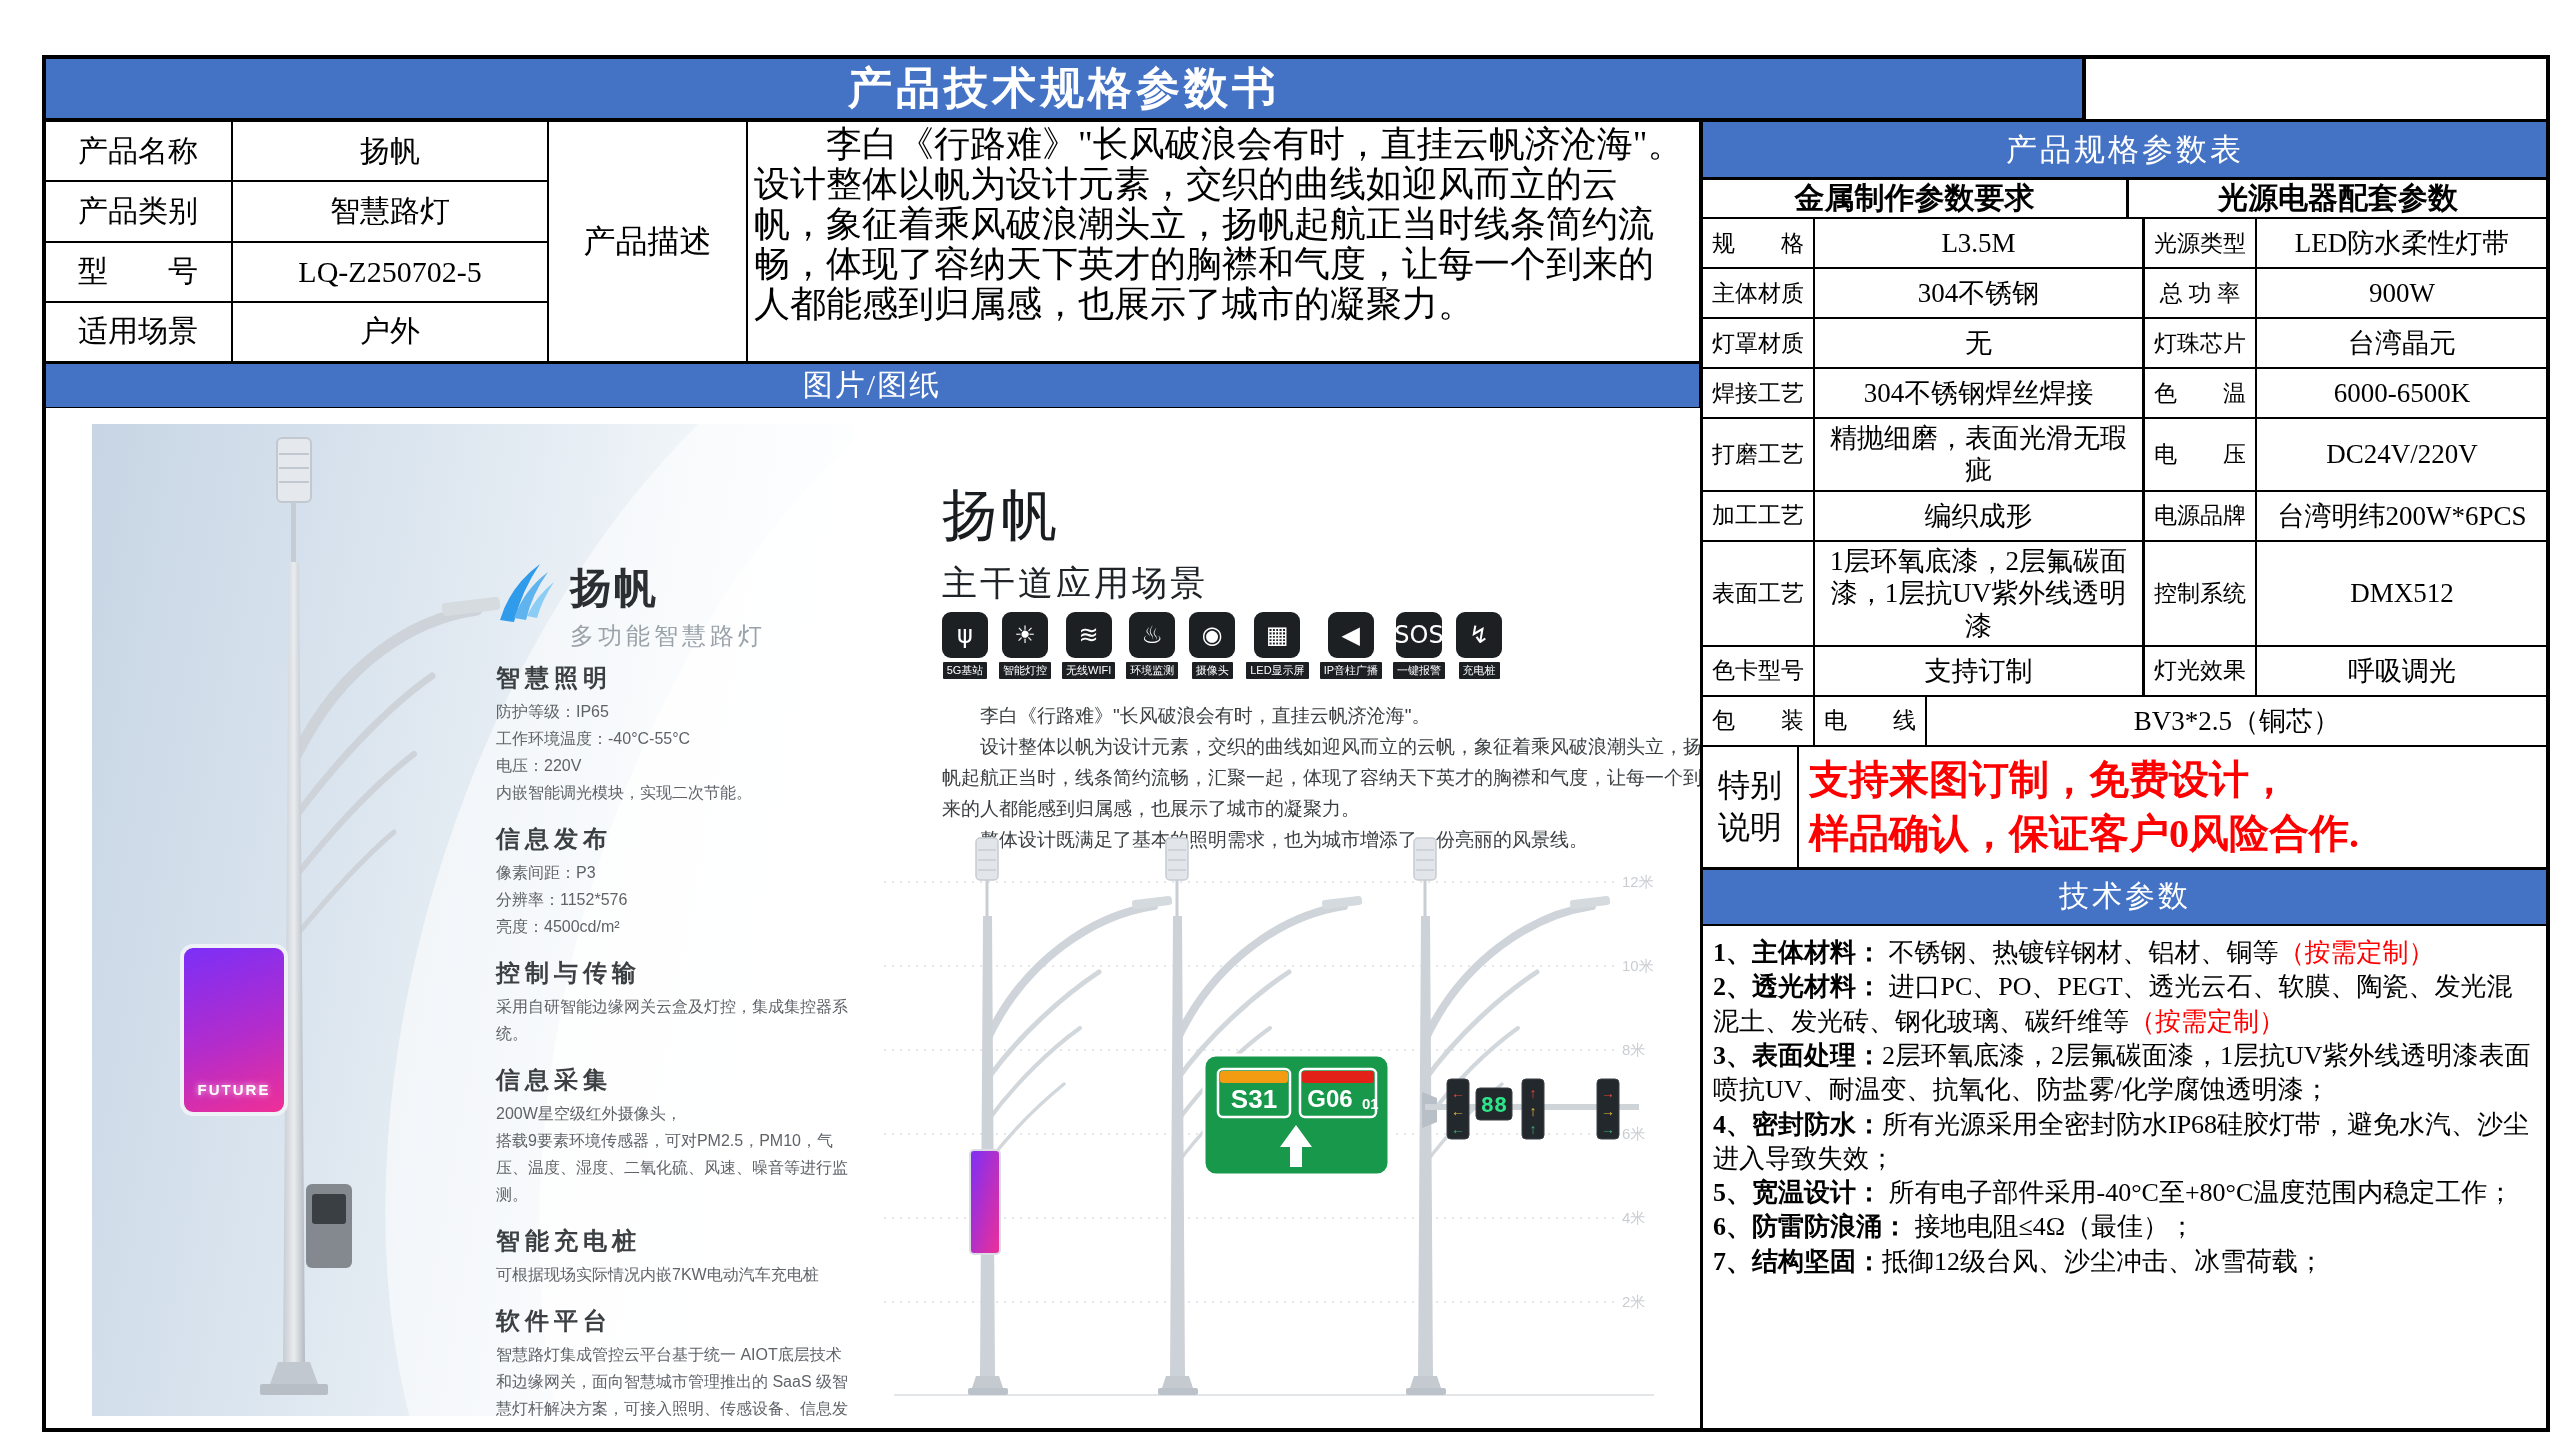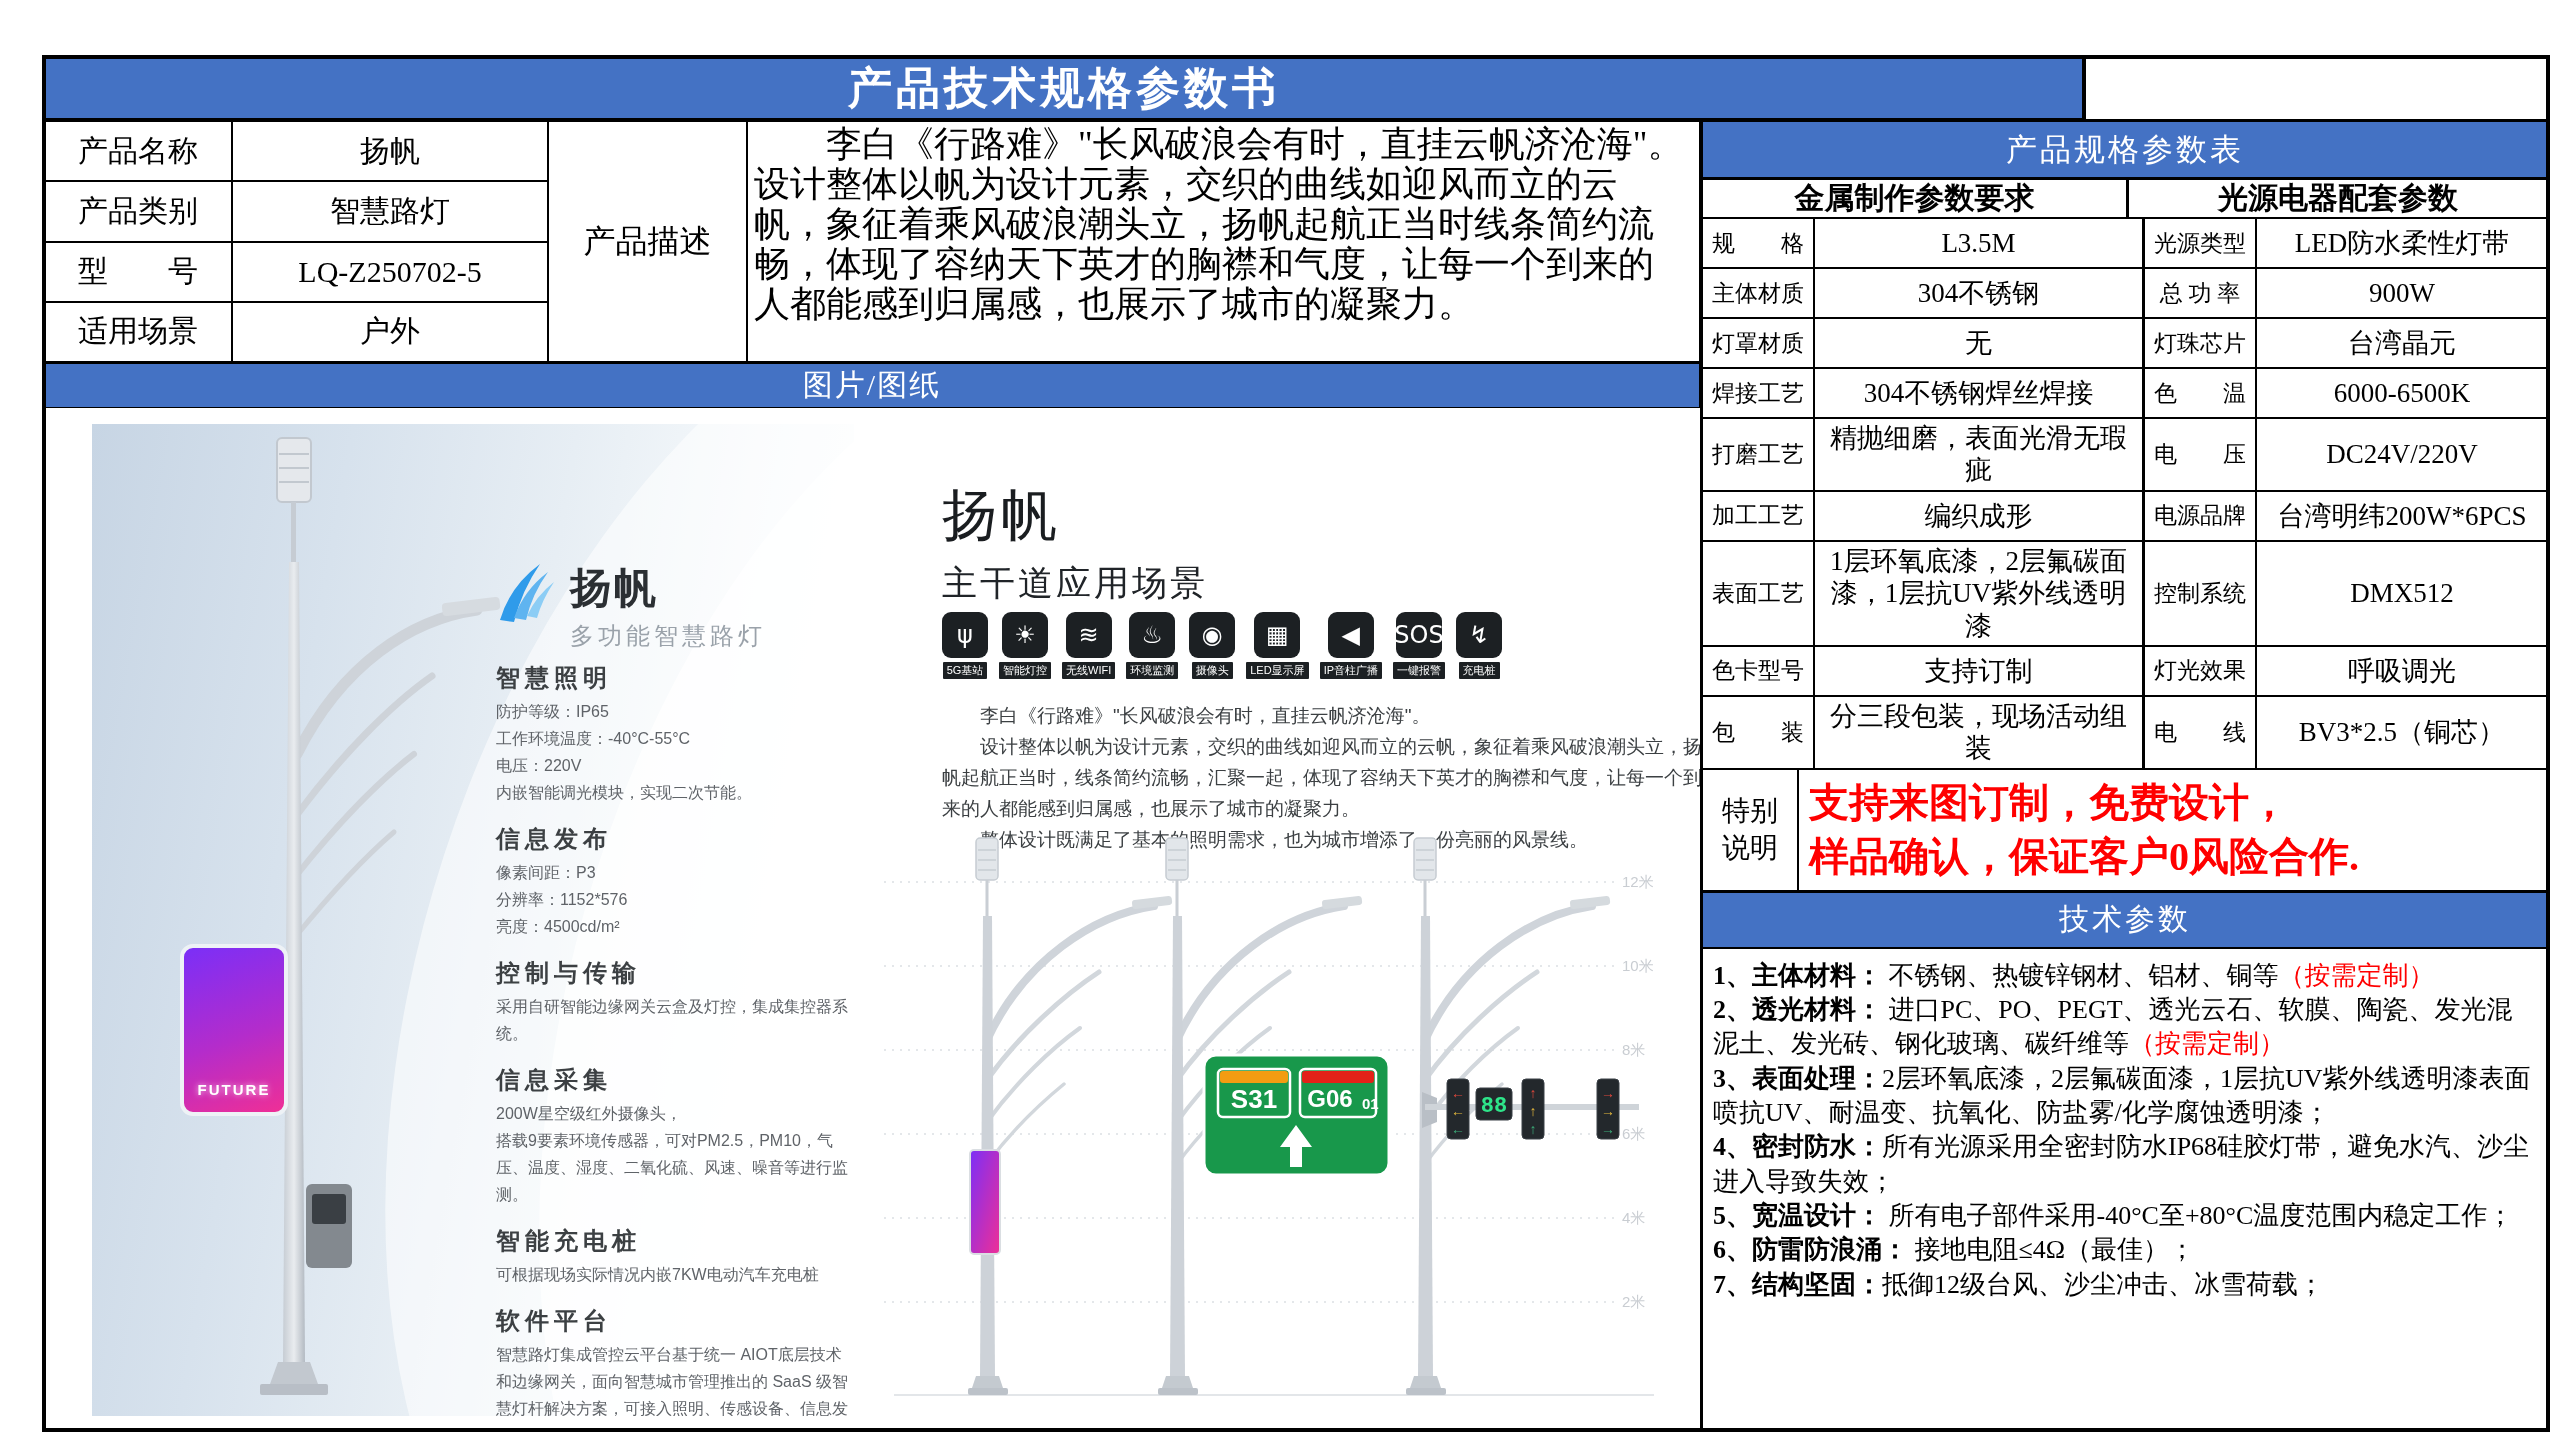--- a/index.html
+++ b/index.html
@@ -90,21 +90,21 @@
   .spec-rows { flex:none; display:flex; flex-direction:column; }
   .srow { display:flex; border-bottom:2px solid #000; min-height:50px; align-items:stretch; }
   .srow > div { display:flex; align-items:center; justify-content:center; text-align:center; padding:3px 4px; }
   .sl1 { width:112px; border-right:2px solid #000; font-size:23px; }
   .sv1 { width:330px; border-right:3px solid #000; font-size:27px; line-height:1.2; }
   .sl2 { width:112px; border-right:2px solid #000; font-size:23px; }
   .sv2 { flex:1; font-size:27px; }
 
   .special-row { display:flex; border-bottom:3px solid #000; min-height:116px; flex:none; }
   .sp-label { width:96px; border-right:2px solid #000; display:flex; align-items:center;
-    justify-content:center; text-align:center; font-size:28px; white-space:pre-line; line-height:1.3; }
+    justify-content:center; text-align:center; font-size:32px; white-space:pre-line; line-height:1.3; }
   .sp-text { flex:1; display:flex; align-items:center; padding:6px 10px; color:#ff0000;
     font-weight:bold; font-size:40px; line-height:1.35; white-space:pre-line; }
 
   .tech-bar { height:56px; background:#4472C4; border-bottom:2px solid #000; color:#fff;
     font-size:30px; display:flex; align-items:center; justify-content:center; letter-spacing:3px; flex:none; }
   .tech-list { flex:1; padding:10px 12px 4px 10px; font-size:26px; line-height:1.32; overflow:hidden; }
   .titem .thead { font-weight:bold; }
   .titem .tred { color:#ff0000; }
 
   svg text { font-family:"Liberation Sans","DejaVu Sans",sans-serif; }
@@ -433,21 +433,20 @@
 
         <div class="srow">
           <div class="sl1">色卡型号</div>
           <div class="sv1">支持订制</div>
           <div class="sl2">灯光效果</div>
           <div class="sv2">呼吸调光</div>
         </div>
 
         <div class="srow">
           <div class="sl1">包　　装</div>
-          <div class="sv1">分三段包装，现场活动组装</div>
           <div class="sl2">电　　线</div>
           <div class="sv2">BV3*2.5（铜芯）</div>
         </div>
       </div>
 
     <div class="special-row">
       <div class="sp-label">特别
 说明</div>
       <div class="sp-text">支持来图订制，免费设计，
 样品确认，保证客户0风险合作.</div>

